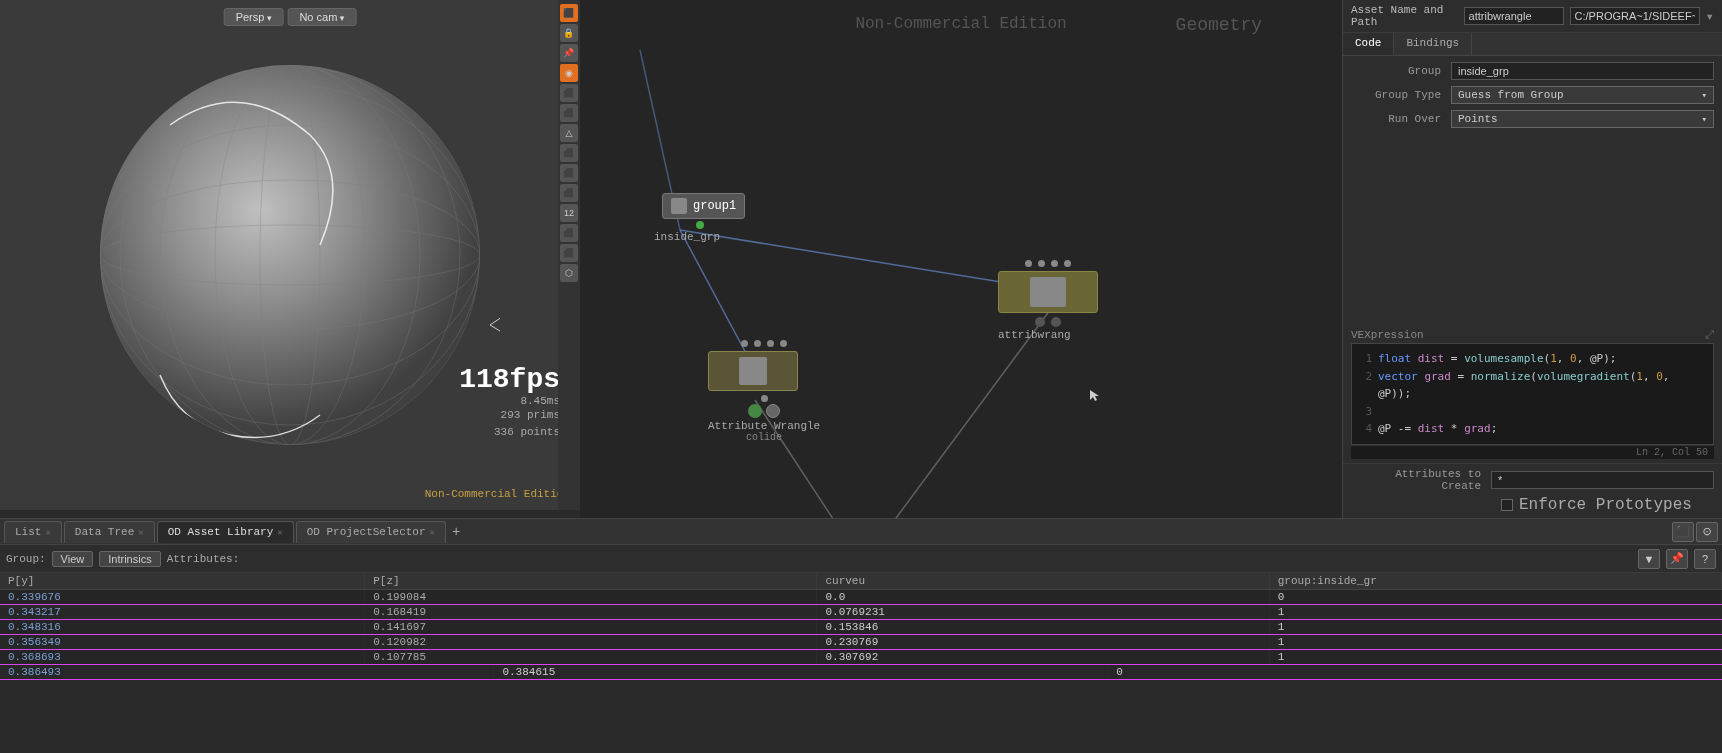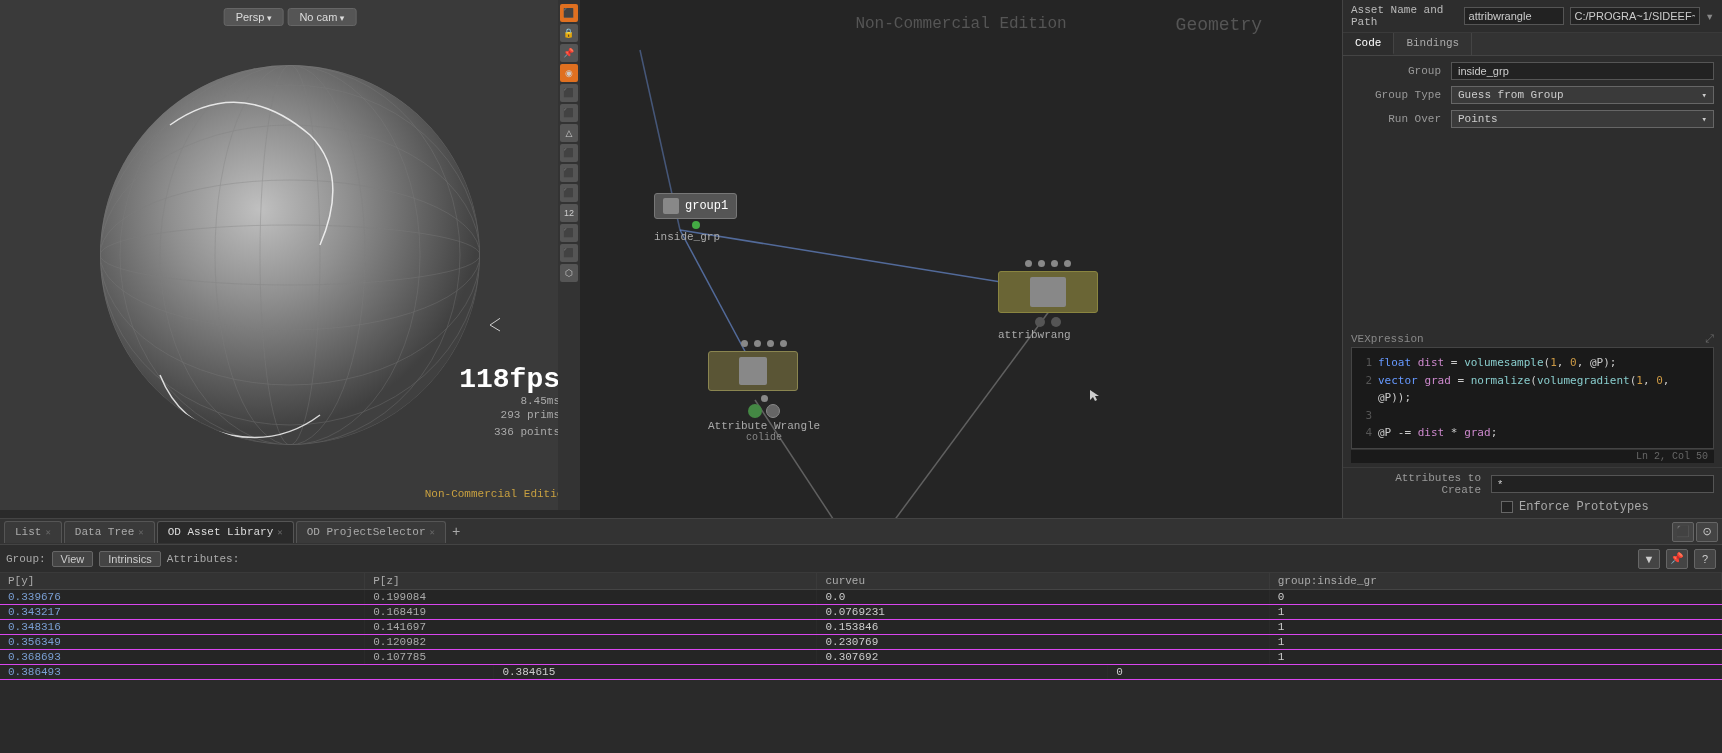--- a/index.html
+++ b/index.html
@@ -402,21 +402,21 @@
       color: #ccc;
       font-size: 11px;
       padding: 2px 6px;
       flex: 1;
     }
     .enforce-row {
       display: flex;
       align-items: center;
       margin-left: 150px;
       gap: 6px;
-      font-size: 12px;
+      font-size: 16px;
       color: #aaa;
     }
     .enforce-checkbox {
       width: 12px;
       height: 12px;
       border: 1px solid #666;
       background: #222;
     }
 
     
@@ -638,21 +638,21 @@
       <line x1="100" y1="230" x2="470" y2="290" stroke="#6688cc" stroke-width="1.5" opacity="0.7"></line>
 
       <line x1="175" y1="400" x2="280" y2="560" stroke="#888" stroke-width="1.5" opacity="0.6"></line>
 
       <line x1="470" y1="310" x2="285" y2="560" stroke="#888" stroke-width="1.5" opacity="0.6"></line>
 
       <line x1="100" y1="230" x2="60" y2="50" stroke="#6688cc" stroke-width="1.5" opacity="0.5"></line>
     </svg>
 
     <div class="group1-node" style="left:74px; top:193px;">
-      <div class="node-box" style="display:flex;align-items:center;gap:6px;padding:4px 8px;background:#555;border:1px solid #777;">
+      <div class="node-box" style="display:flex;align-items:center;gap:6px;padding:4px 8px;background:#555;border:1px solid #777;margin-left:8px;">
         <div style="width:16px;height:16px;background:#888;border-radius:2px;"></div>
         <span>group1</span>
       </div>
       <div class="node-dot"></div>
       <div class="node-label">inside_grp</div>
     </div>
 
     <div class="aw-node" style="left:128px; top:340px;">
       <div style="display:flex;gap:6px;margin-bottom:4px;justify-content:center;">
         <div class="aw-dot"></div>

